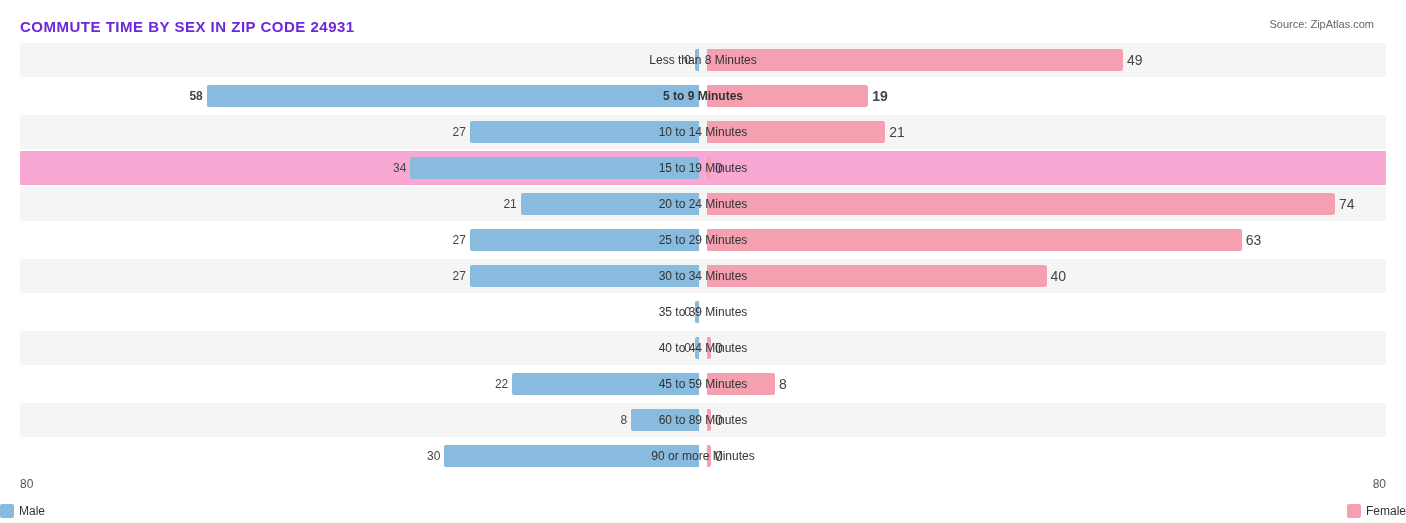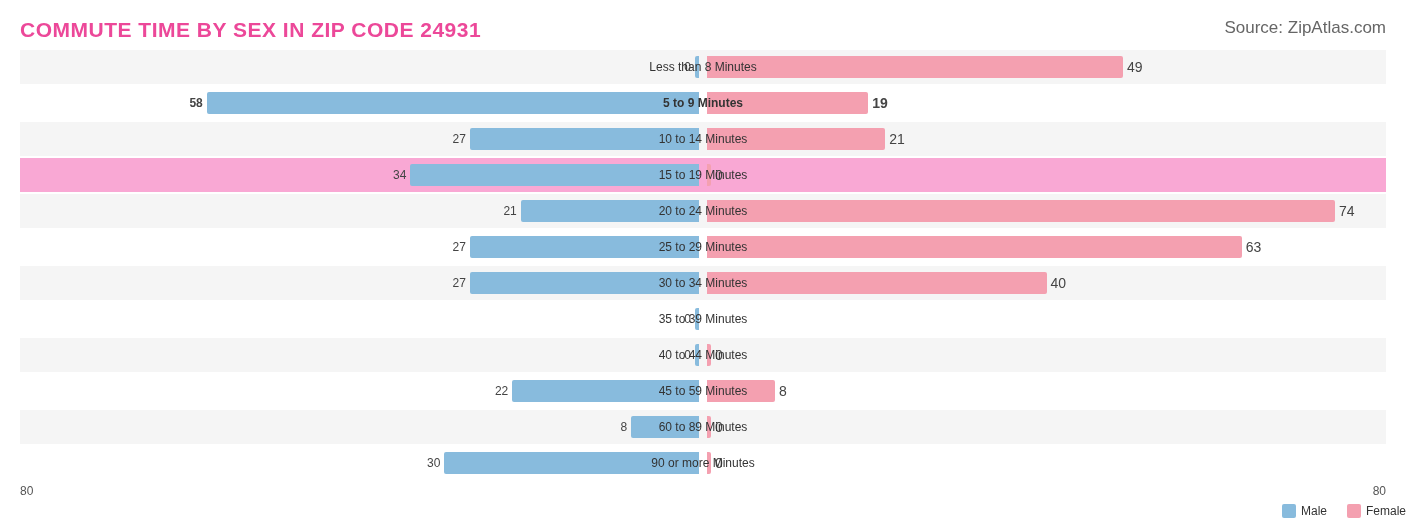--- a/index.html
+++ b/index.html
@@ -10,32 +10,32 @@
       height: 523px;
       overflow: hidden;
     }
     .chart-container {
       width: 1406px;
       height: 523px;
       padding: 18px 20px 40px 20px;
       position: relative;
     }
     .chart-title {
-      font-size: 21px;
+      font-size: 15px;
       font-weight: bold;
-      color: #ec4899;
+      color: #6d28d9;
       margin-bottom: 8px;
       text-transform: uppercase;
       letter-spacing: 0.5px;
     }
     .source {
       position: absolute;
       top: 18px;
-      right: 20px;
-      font-size: 17px;
+      right: 32px;
+      font-size: 11px;
       color: #666;
     }
     .chart-area {
       position: relative;
       width: 100%;
       height: 420px;
     }
     .row {
       display: flex;
       align-items: center;
@@ -107,21 +107,21 @@
       font-size: 12px;
       color: #333;
       white-space: nowrap;
       z-index: 2;
       pointer-events: none;
       background: transparent;
       text-align: center;
     }
     .legend {
       display: flex;
-      justify-content: flex-end;
+      justify-content: space-between;
       align-items: center;
       gap: 20px;
       position: absolute;
       bottom: 5px;
       left: 0;
       right: 0;
     }
     .legend-item {
       display: flex;
       align-items: center;

